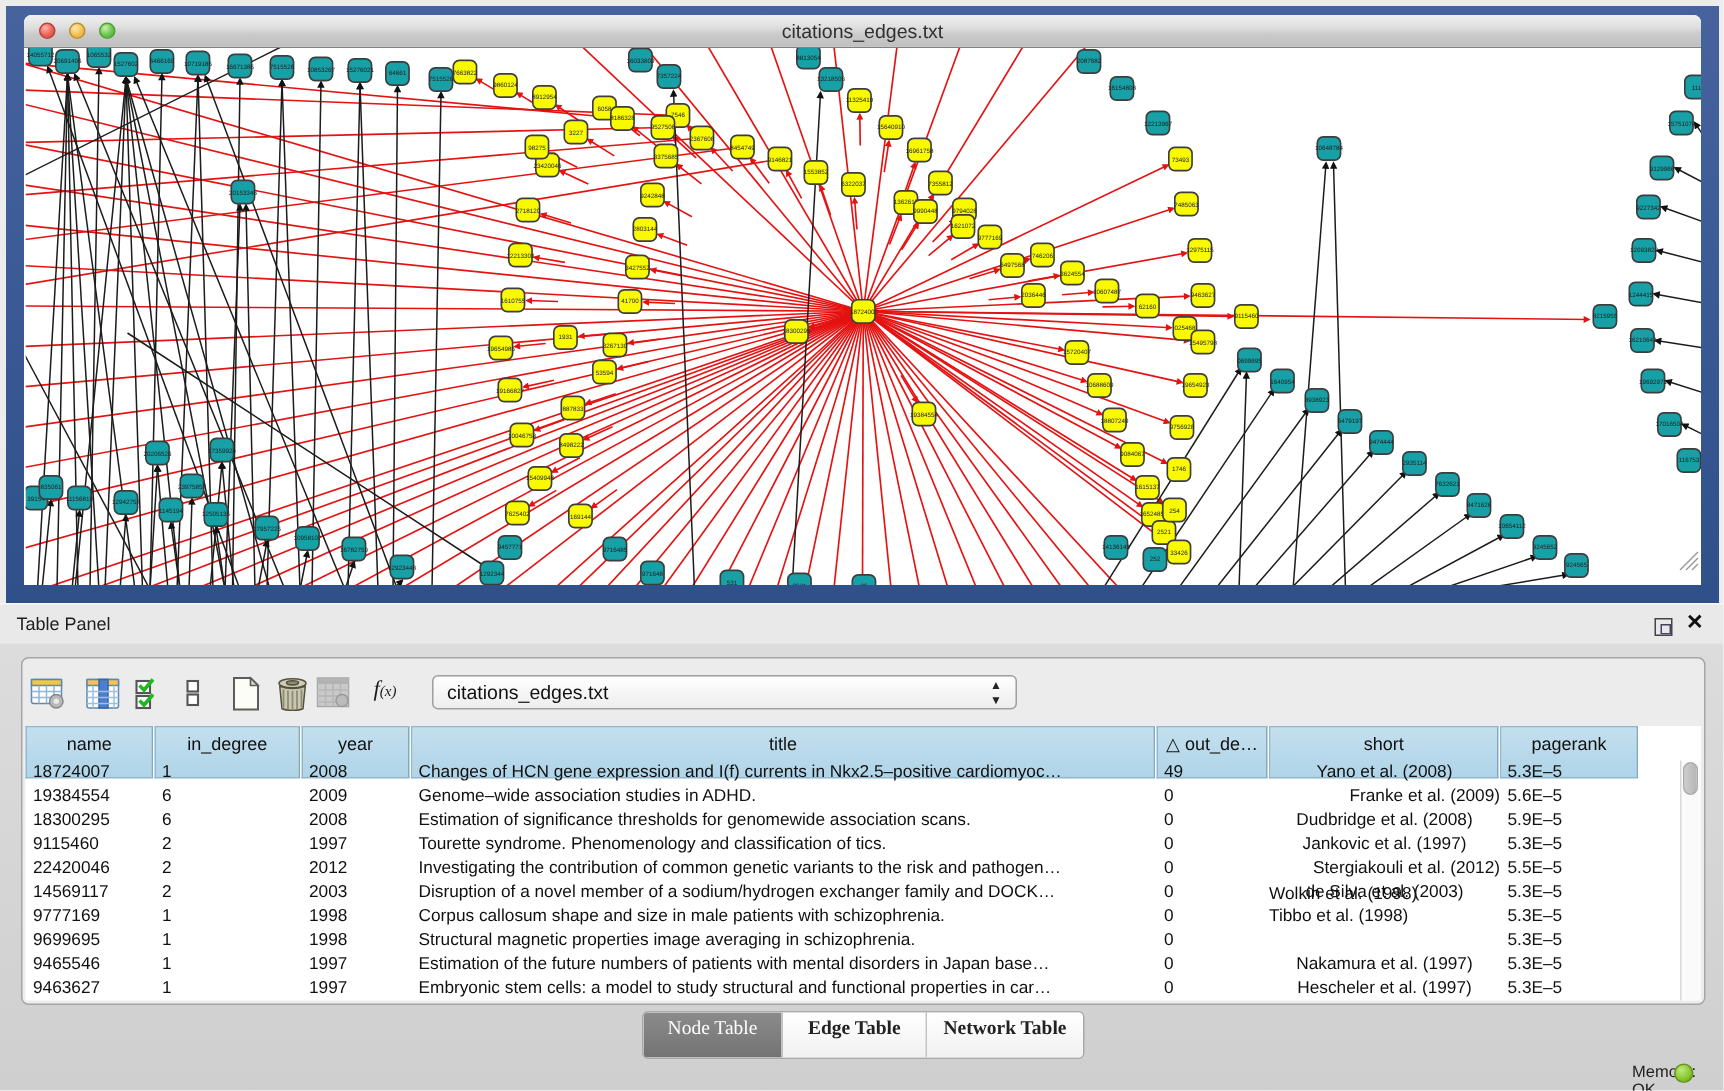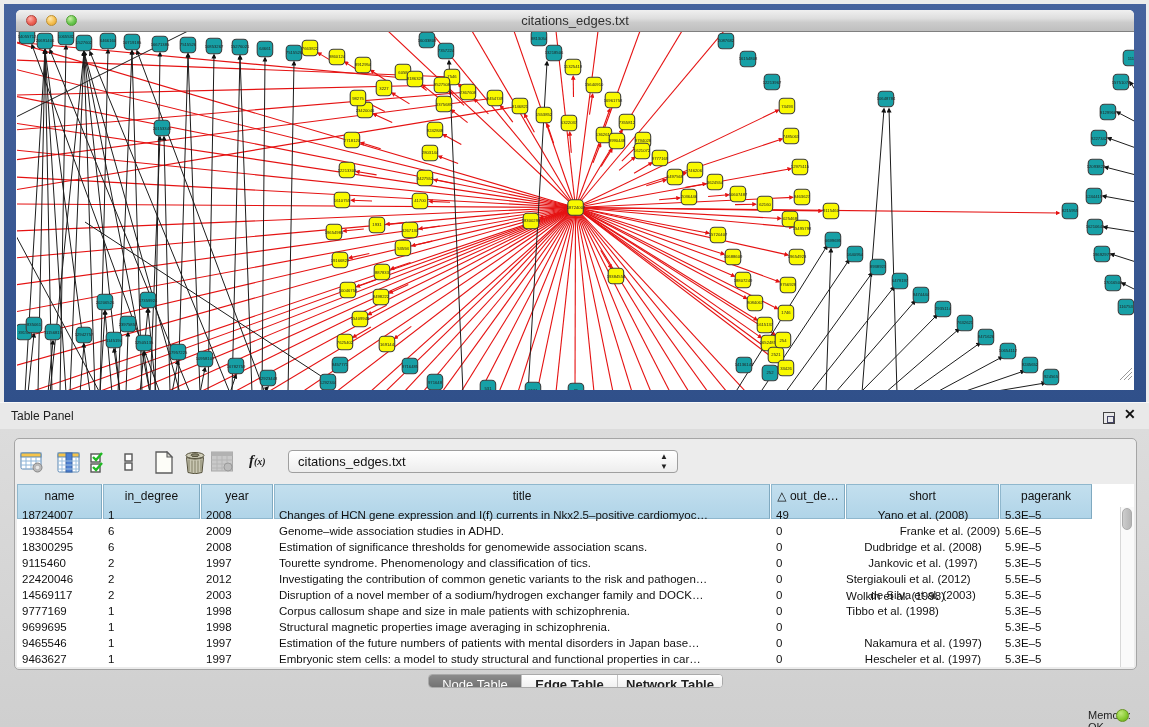--- a/index.html
+++ b/index.html
@@ -13,21 +13,21 @@
 #tpbar .t { position:absolute; left:11px; top:6px; font-size:12px; color:#1f1f1f; }
 #panel { position:absolute; left:0; top:429px; width:100%; height:298px; background:linear-gradient(180deg,#dcdcdc,#cfcfcf); }
 #container { position:absolute; left:14px; top:438px; width:1123px; height:232px; background:#ececec; border:1px solid #a5a5a5; border-radius:5px; }
 .tic { position:absolute; top:451px; }
 #dropdown { position:absolute; left:288px; top:450px; width:390px; height:23px; background:linear-gradient(180deg,#ffffff,#ededed); border:1px solid #9f9f9f; border-radius:4px; font-size:13px; color:#111; line-height:21px; padding-left:9px; }
 #tablewrap { position:absolute; left:17px; top:484px; width:1117px; height:183px; background:#fff; }
 .hc { position:absolute; top:484px; height:35px; background:linear-gradient(180deg,#c3dfee,#b0d4e8); border:1px solid #8fb7cd; border-right:1px solid #7fa9c0; font-size:12px; color:#111; line-height:22px; }
 .cell { position:absolute; height:16px; font-size:11.5px; color:#101010; line-height:16px; white-space:nowrap; overflow:hidden; }
 #vscroll { position:absolute; left:1120px; top:507px; width:14px; height:160px; background:#fafafa; border-left:1px solid #d8d8d8; }
 #vthumb { position:absolute; left:1122px; top:508px; width:10px; height:22px; background:linear-gradient(90deg,#cdcdcd,#b5b5b5); border-radius:5px; border:1px solid #ababab; }
-#tabs { position:absolute; left:428px; top:674px; height:14px; display:flex; border:1px solid #a9a9a9; border-radius:4px; overflow:hidden; background:#fff; }
+#tabs { position:absolute; left:428px; top:674px; height:32px; display:flex; border:1px solid #a9a9a9; border-radius:4px; overflow:hidden; background:#fff;font-family:Liberation Serif, serif; }
 .tab { font-size:13px; font-weight:bold; line-height:19px; text-align:center; color:#222; background:linear-gradient(180deg,#ffffff,#f1f1f1); border-left:1px solid #c3c3c3; }
 .tab.sel { background:linear-gradient(180deg,#8b8b8b,#737373); color:#fff; border-left:none; }
 #mem { position:absolute; left:1056px; top:709px; font-size:11px; color:#222;padding-left:32px; }
 #memdot { position:absolute; left:1116px; top:709px; width:13px; height:13px; border-radius:50%; background:radial-gradient(circle at 35% 30%,#c0e87a,#84c82d 60%,#5f9c1c); border:1px solid #67941f; }
 #closex { position:absolute; left:1124px; top:406px; font-size:14px; font-weight:bold; color:#111; }
 #floatic { position:absolute; left:1103px; top:412px; width:12px; height:12px; border:1.5px solid #444; }
 #floatic div { position:absolute; left:3px; top:3px; width:7px; height:7px; border:1.5px solid #446; background:#e9e9e9; }
 </style></head><body>
 <div id="bluebg"></div>
 <div id="win">
@@ -567,21 +567,21 @@
     <ellipse cx="11" cy="4.2" rx="4" ry="1.4" fill="#8f8c74" stroke="#55513c"></ellipse>
     <path d="M2.5 6.5 L4 21.5 Q11 24 18 21.5 L19.5 6.5 Q11 9.6 2.5 6.5z" fill="#c9c7b2" stroke="#55513c"></path>
     <path d="M5 8.6v12M8 9.4v12.4M11 9.6v12.6M14 9.4v12.4M17 8.6v12" stroke="#8f8c74" stroke-width="1.2"></path>
   </svg>
 <svg class="tic" style="left:211px" width="22" height="21" viewBox="0 0 22 21">
     <rect x="0.5" y="1" width="21" height="19" fill="#c9c9c9" stroke="#a8a8a8"></rect>
     <rect x="0.5" y="1" width="21" height="4" fill="#b2b2b2"></rect>
     <path d="M0.5 9h21M0.5 13h21M0.5 17h21M6 5v15M11 5v15M16 5v15" stroke="#b5b5b5"></path>
     <circle cx="17" cy="16" r="4" fill="#bbb" stroke="#9a9a9a"></circle>
   </svg>
-<div style="position:absolute;left:249px;top:452px;font-family:'Liberation Serif',serif;font-style:italic;font-weight:bold;font-size:15px;color:#1a1a1a">f<span style="font-size:10px">(x)</span></div>
+<div style="position:absolute;left:249px;top:452px;font-family:'Liberation Serif',serif;font-style:italic;font-weight:normal;font-size:15px;color:#1a1a1a">f<span style="font-size:10px">(x)</span></div>
 <div id="dropdown">citations_edges.txt <span style="position:absolute;right:9px;top:1px;font-size:8px;color:#222;line-height:10px">▲<br>▼</span></div>
 <div id="tablewrap"></div>
 <div class="hc" style="left:17px;width:85px;text-align:center">name</div>
 <div class="hc" style="left:103px;width:97px;text-align:center">in_degree</div>
 <div class="hc" style="left:201px;width:72px;text-align:center">year</div>
 <div class="hc" style="left:274px;width:496px;text-align:center">title</div>
 <div class="hc" style="left:771px;width:74px;text-align:center">△ out_de…</div>
 <div class="hc" style="left:846px;width:153px;text-align:center">short</div>
 <div class="hc" style="left:1000px;width:92px;text-align:center">pagerank</div>
 <div class="cell" style="left:22px;top:507px;width:80px">18724007</div>
@@ -610,21 +610,21 @@
 <div class="cell" style="left:206px;top:555px;width:67px">1997</div>
 <div class="cell" style="left:279px;top:555px;width:491px">Tourette syndrome. Phenomenology and classification of tics.</div>
 <div class="cell" style="left:776px;top:555px;width:69px">0</div>
 <div class="cell" style="left:846px;top:555px;width:154px;text-align:center">Jankovic et al. (1997)</div>
 <div class="cell" style="left:1005px;top:555px;width:87px">5.3E–5</div>
 <div class="cell" style="left:22px;top:571px;width:80px">22420046</div>
 <div class="cell" style="left:108px;top:571px;width:92px">2</div>
 <div class="cell" style="left:206px;top:571px;width:67px">2012</div>
 <div class="cell" style="left:279px;top:571px;width:491px">Investigating the contribution of common genetic variants to the risk and pathogen…</div>
 <div class="cell" style="left:776px;top:571px;width:69px">0</div>
-<div class="cell" style="left:846px;top:571px;width:154px;text-align:left">Stergiakouli et al. (2012)</div>
+<div class="cell" style="left:846px;top:571px;width:154px;text-align:right">Stergiakouli et al. (2012)</div>
 <div class="cell" style="left:1005px;top:571px;width:87px">5.5E–5</div>
 <div class="cell" style="left:22px;top:587px;width:80px">14569117</div>
 <div class="cell" style="left:108px;top:587px;width:92px">2</div>
 <div class="cell" style="left:206px;top:587px;width:67px">2003</div>
 <div class="cell" style="left:279px;top:587px;width:491px">Disruption of a novel member of a sodium/hydrogen exchanger family and DOCK…</div>
 <div class="cell" style="left:776px;top:587px;width:69px">0</div>
 <div class="cell" style="left:846px;top:587px;width:154px;text-align:center">de Silva et al. (2003)</div>
 <div class="cell" style="left:1005px;top:587px;width:87px">5.3E–5</div>
 <div class="cell" style="left:22px;top:603px;width:80px">9777169</div>
 <div class="cell" style="left:108px;top:603px;width:92px">1</div>

